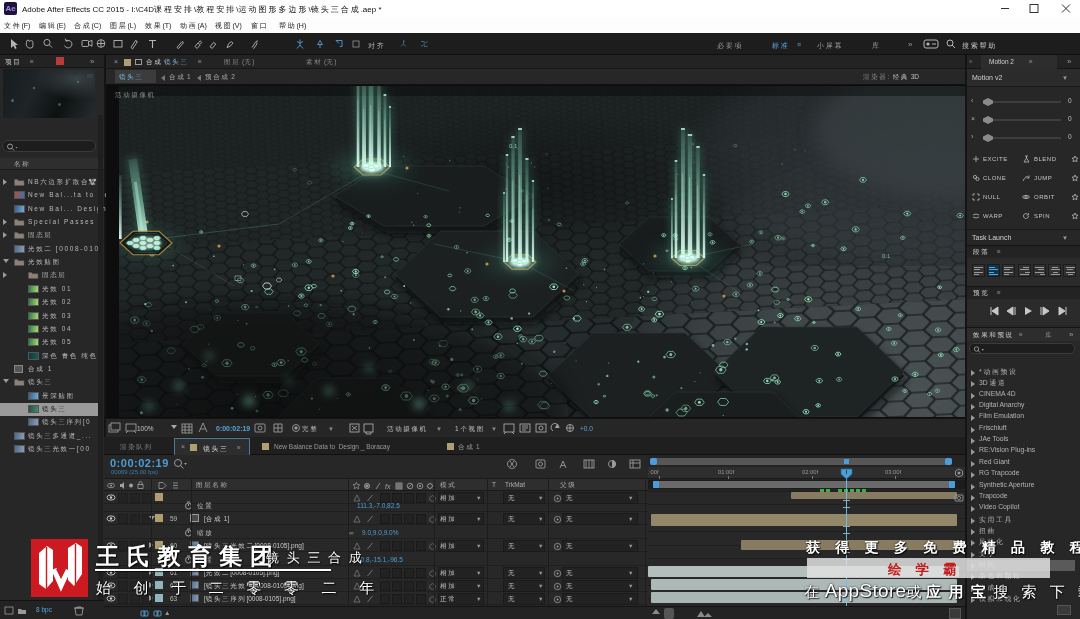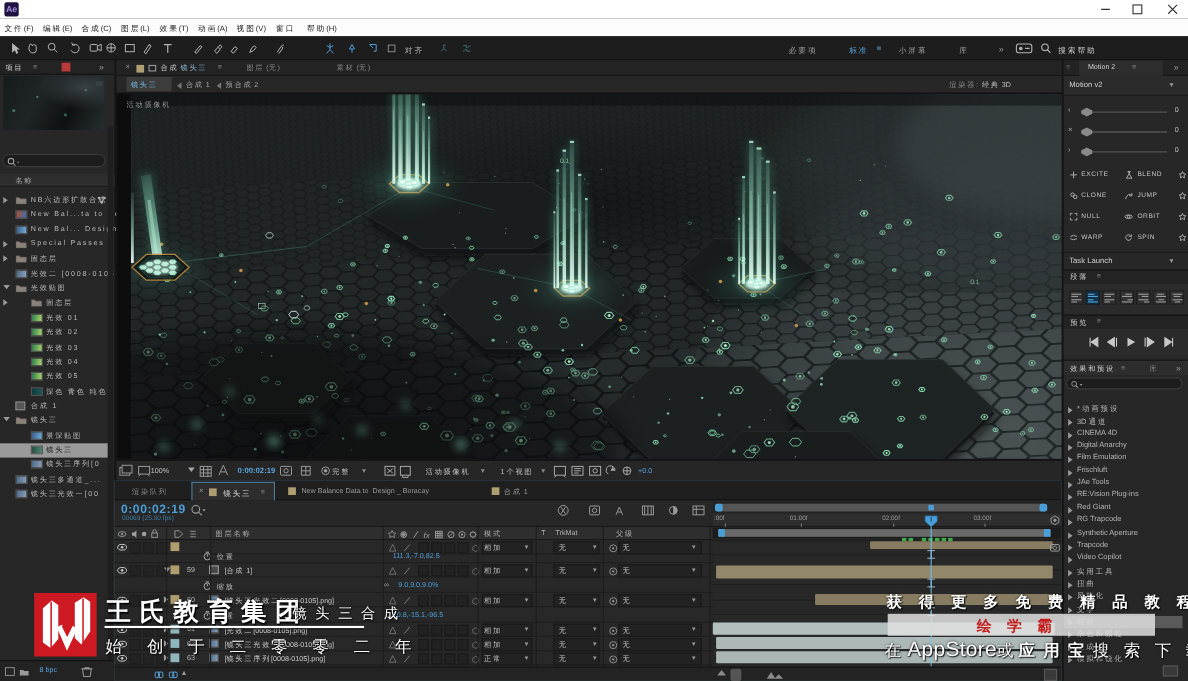--- a/index.html
+++ b/index.html
@@ -4,20 +4,21 @@
 html,body{width:1080px;height:619px;overflow:hidden;background:#141414;
  font-family:"Liberation Sans",sans-serif;-webkit-font-smoothing:antialiased}
 .ab{position:absolute}
 .cjk{letter-spacing:.25em}
 .t{white-space:nowrap}
 </style></head><body>
 <div class="ab" style="left:0;top:0;width:1080px;height:556px">
 
 <div class="ab" style="left:0;top:0;width:1080px;height:17px;background:#ffffff">
  <div class="ab" style="left:4px;top:2px;width:13px;height:13px;background:#20123f;border-radius:2px;color:#9f8fe0;font-size:8px;font-weight:bold;text-align:center;line-height:13px">Ae</div>
+ <div class="ab t" style="left:22px;top:4px;font-size:8px;color:#111">Adobe After Effects CC 2015 - I:\C4D<span class="cjk">课程安排</span>\<span class="cjk">教程安排</span>\<span class="cjk">运动图形多边形</span>\<span class="cjk">镜头三合成</span>.aep *</div>
  <svg class="ab" style="left:995px;top:0" width="85" height="17" viewBox="0 0 85 17">
   <line x1="6" y1="8.5" x2="14" y2="8.5" stroke="#333" stroke-width="1"></line>
   <rect x="35" y="4.5" width="8" height="8" fill="none" stroke="#333" stroke-width="1"></rect>
   <path d="M67 4.5 L75 12.5 M75 4.5 L67 12.5" stroke="#333" stroke-width="1"></path>
  </svg>
 </div>
 <div class="ab" style="left:0;top:17px;width:1080px;height:16px;background:#fdfdfd">
       <div class="ab t" style="left:4px;top:4px;font-size:7px;color:#1a1a1a"><span class="cjk">文件</span>(F)</div>
       <div class="ab t" style="left:39px;top:4px;font-size:7px;color:#1a1a1a"><span class="cjk">编辑</span>(E)</div>
       <div class="ab t" style="left:74px;top:4px;font-size:7px;color:#1a1a1a"><span class="cjk">合成</span>(C)</div>

